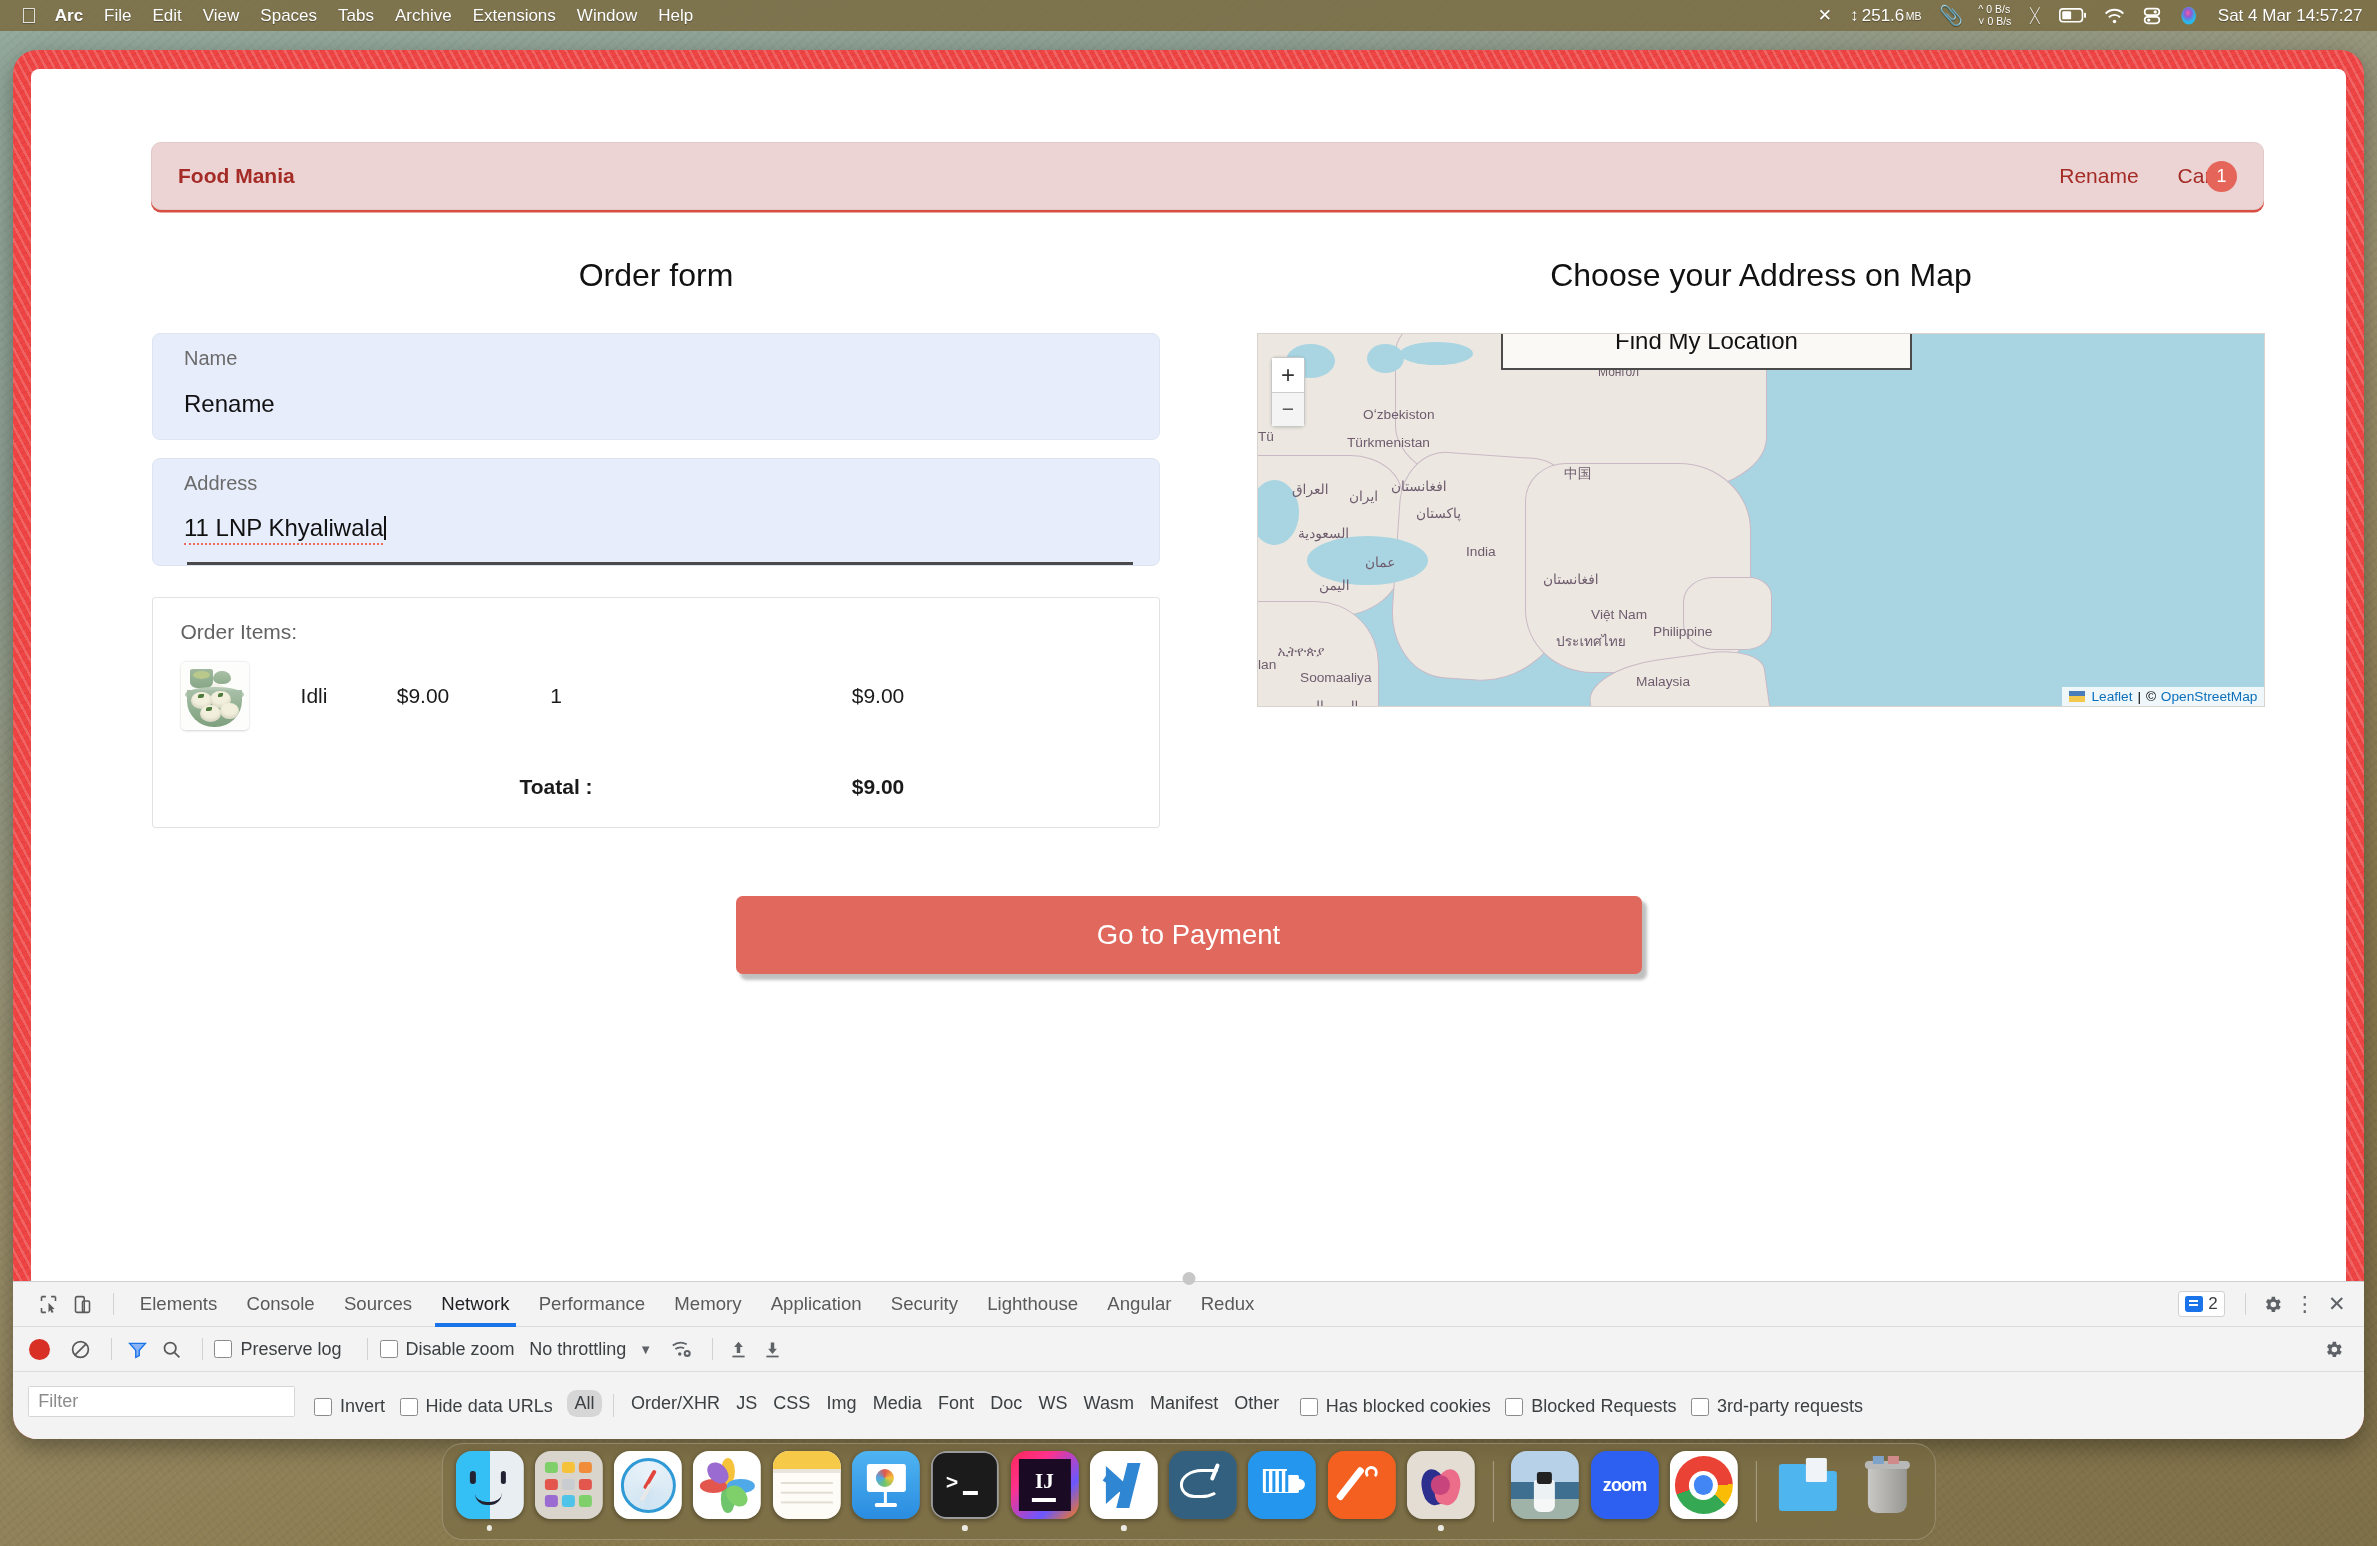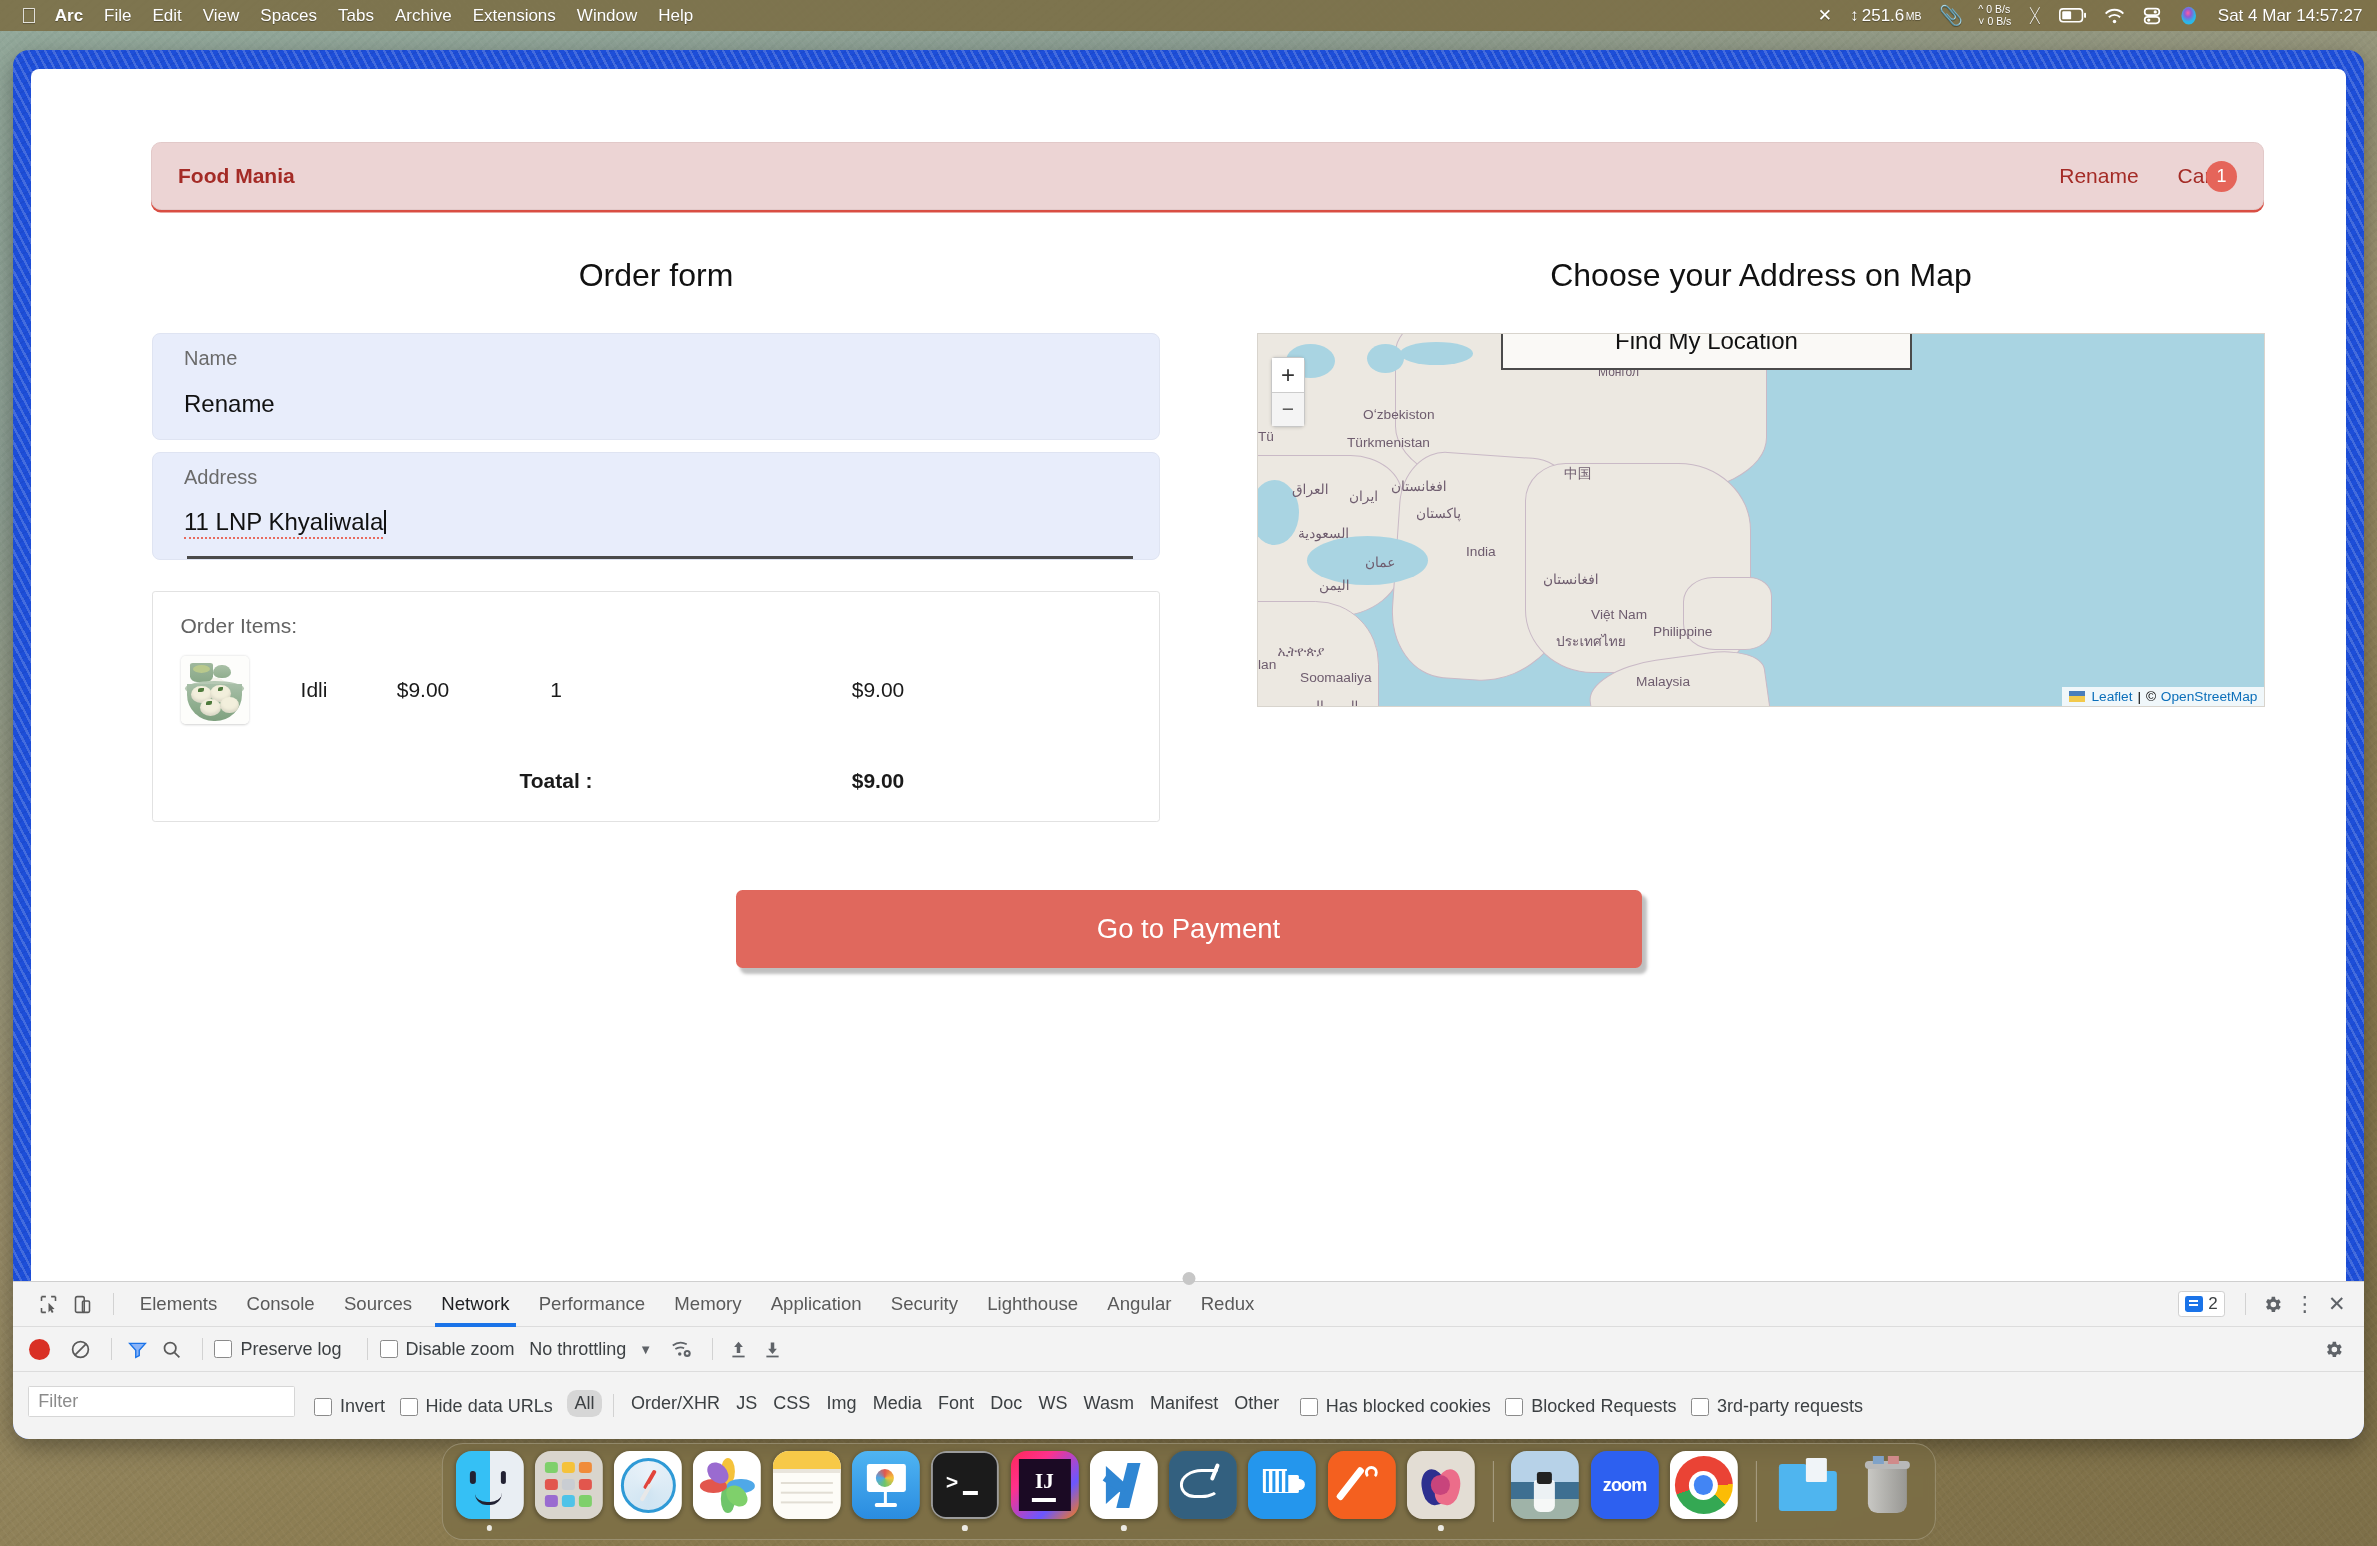--- a/index.html
+++ b/index.html
@@ -47,22 +47,22 @@
   .status-item { margin-left: 18px; display: flex; align-items: center; white-space: nowrap; }
   .net-stack { display: flex; flex-direction: column; font-size: 10.5px; line-height: 1.12; margin-left: 14.6px; }
   .mem { font-size: 17px; display:flex; align-items:center; }
   .mem .unit { font-size: 10.5px; margin-left: 1.6px; }
   .clock { font-size: 17px; margin-left: 19.4px; }
 
   
   #browser {
     position: absolute;
     left: 13px; top: 50px; right: 13px; bottom: 107px;
-    background: #1d4ed8;
-    border-radius: 16px;
+    background: #ef4444;
+    border-radius: 24px;
     box-shadow: 0 8px 24px rgba(0,0,0,.35);
     overflow: hidden;
     z-index: 20;
     padding-left: 17px;
   }
   #browser-texture{
     position:absolute; inset:0;
     background-image:
       repeating-linear-gradient(62deg, rgba(255,255,255,.22) 0 2.4px, transparent 2.4px 7.3px),
       repeating-linear-gradient(-28deg, rgba(0,0,0,.05) 0 1.6px, transparent 1.6px 6.5px);
@@ -116,21 +116,21 @@
     color: #111;
     margin-bottom: 39px;
   }
 
   
   .field {
     background: #e8edfb;
     border: 0.8px solid #dfe4f2;
     border-radius: 8px;
     padding: 13px 31px 21px 31px;
-    margin-bottom: 12px;
+    margin-bottom: 18px;
     position: relative;
   }
   .field-label { color: #6b6b6b; font-size: 20px; margin-bottom: 19.4px; }
   .field-value { color: #111; font-size: 24px; }
   .field.focused { padding-bottom: 22.6px; }
   .focus-underline {
     position: absolute; left: 34px; right: 26px; bottom: 0; height: 3.2px;
     background: #4a4a4a;
   }
   .spellcheck {

